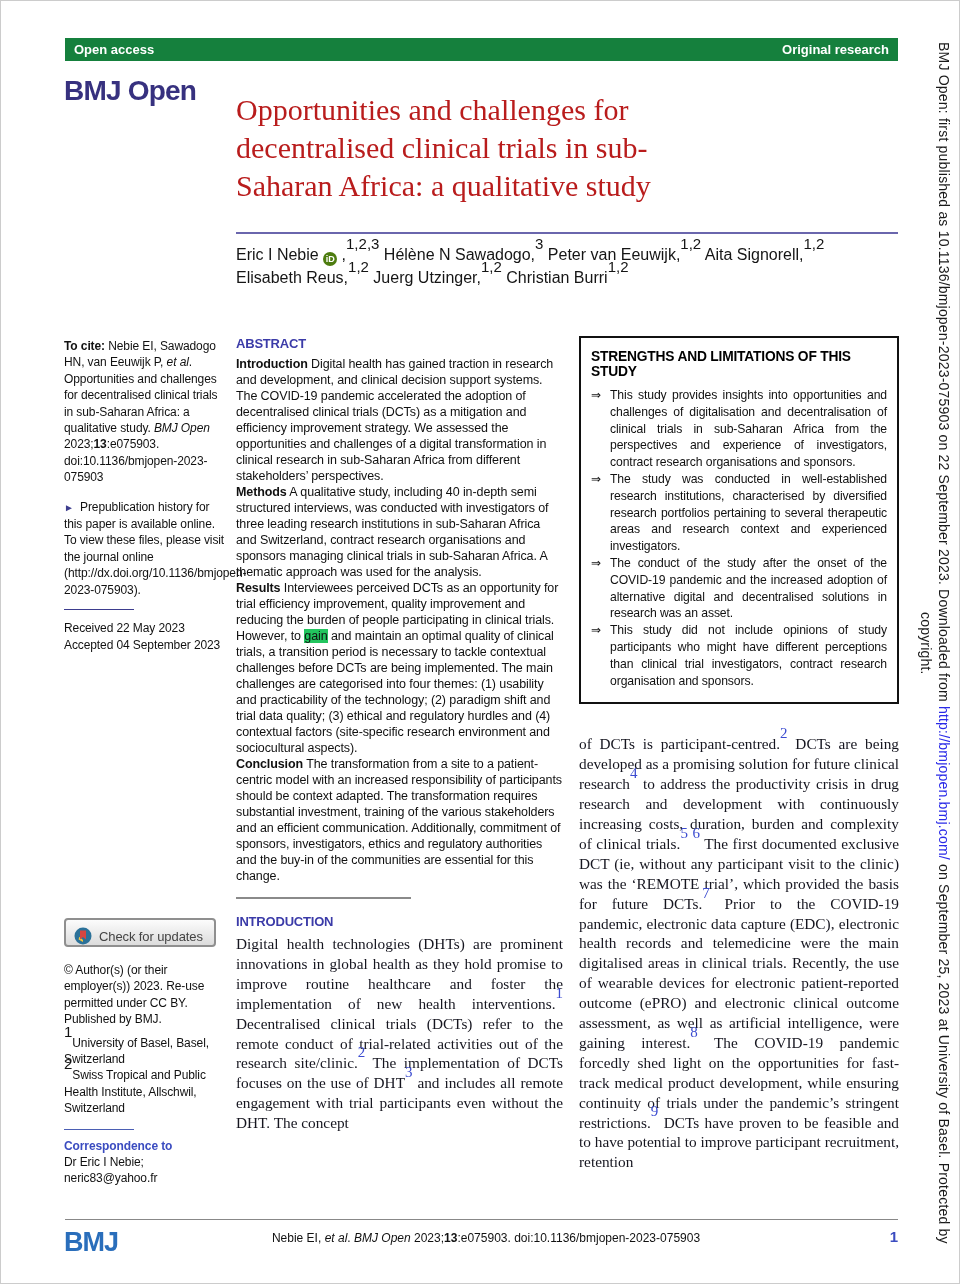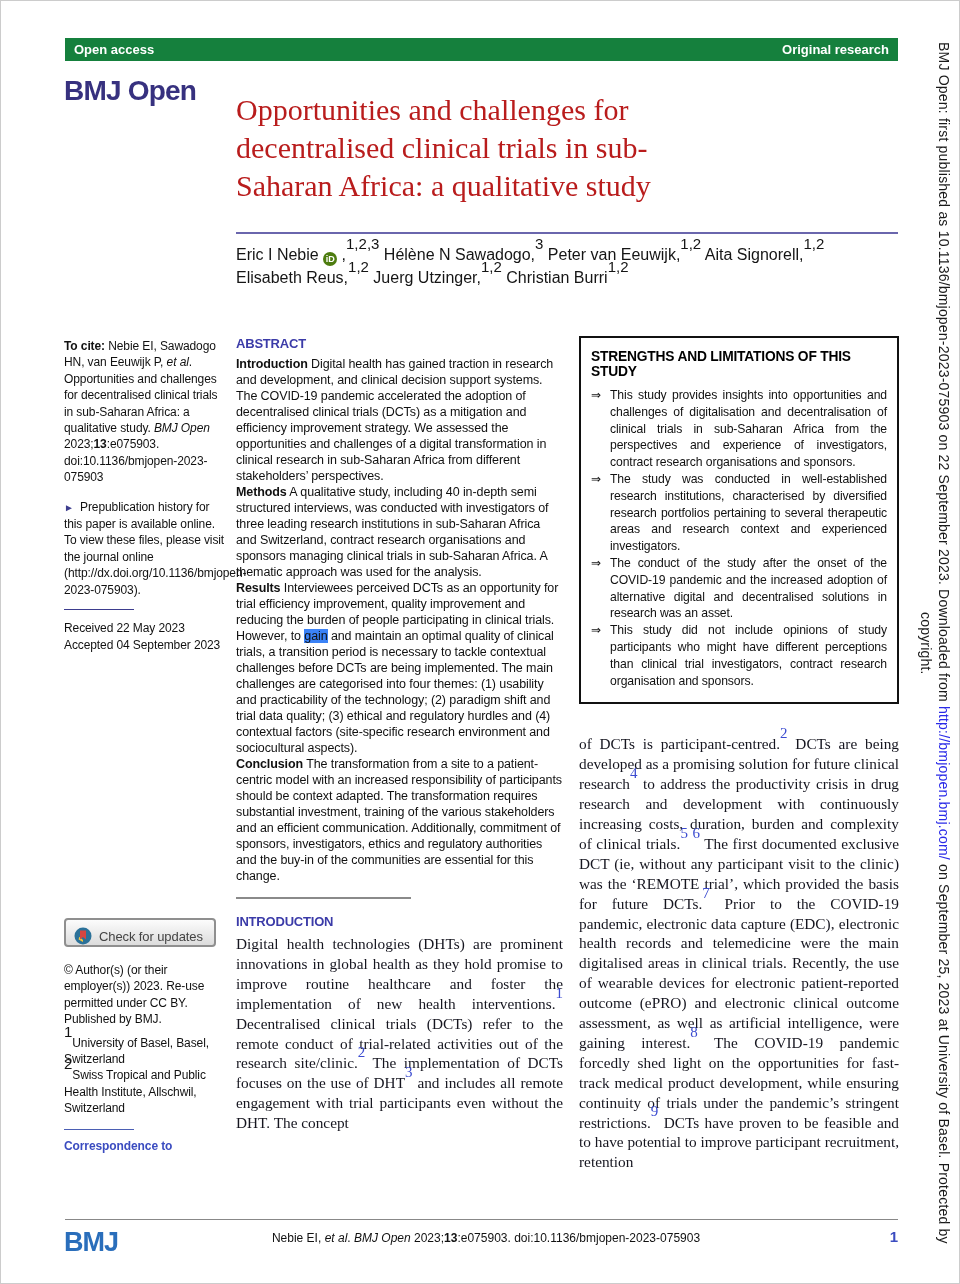--- a/index.html
+++ b/index.html
@@ -26,21 +26,21 @@
   }
   .title-rule { position:absolute; left:235px; top:231px; width:662px; height:2px; background:#6A66AD; }
   .authors {
     position:absolute; left:235px; top:242px; width:672px;
     font-size:16px; line-height:23px; color:#151515;
   }
   .authors sup.ref { color:#151515; }
   
   sup.ref { font-size:15px; position:relative; top:-5px; line-height:0; }
   .refs-blue sup.ref { color:#3B4BD0; }
-  .hl { background:#3b82f6; }
+  .hl { background:#22c55e; }
   .orcid {
     display:inline-block; width:14px; height:14px; border-radius:50%;
     background:#4d7c0f; color:#fff; font-size:9px; font-weight:bold;
     text-align:center; line-height:14px; font-style:normal; vertical-align:-2px;
   }
   
   .col-left-top {
     position:absolute; left:63px; top:337px; width:163px;
     font-size:12px; line-height:16.4px; letter-spacing:-0.1px;
   }
@@ -125,20 +125,21 @@
         <path d="M5.2 9.8 L9 13 L9 15 L4.6 12.4 Z" fill="#F5C63C"></path>
         <path d="M6 3.5 h6 v9 l-3-2.4 -3 2.4 Z" fill="#D64541"></path>
       </svg>
       <span class="lbl">Check for updates</span>
     </div>
     <p class="copyright">© Author(s) (or their employer(s)) 2023. Re-use permitted under CC BY. Published by BMJ.</p>
     <p class="affiliations"><sup class="ref">1</sup>University of Basel, Basel, Switzerland</p>
     <p><sup class="ref">2</sup>Swiss Tropical and Public Health Institute, Allschwil, Switzerland</p>
     <hr class="gray-small-rule">
     <p class="corr-label">Correspondence to</p>
+    <p>Dr Eric I Nebie; neric83@yahoo.fr</p>
   </div>
 
   <div class="col-mid">
     <h2 class="sec-heading">ABSTRACT</h2>
     <div class="abstract">
       <p><b>Introduction</b>  Digital health has gained traction in research and development, and clinical decision support systems. The COVID-19 pandemic accelerated the adoption of decentralised clinical trials (DCTs) as a mitigation and efficiency improvement strategy. We assessed the opportunities and challenges of a digital transformation in clinical research in sub-Saharan Africa from different stakeholders’ perspectives.</p>
       <p><b>Methods</b>  A qualitative study, including 40 in-depth semi structured interviews, was conducted with investigators of three leading research institutions in sub-Saharan Africa and Switzerland, contract research organisations and sponsors managing clinical trials in sub-Saharan Africa. A thematic approach was used for the analysis.</p>
       <p><b>Results</b>  Interviewees perceived DCTs as an opportunity for trial efficiency improvement, quality improvement and reducing the burden of people participating in clinical trials. However, to <span class="hl">gain</span> and maintain an optimal quality of clinical trials, a transition period is necessary to tackle contextual challenges before DCTs are being implemented. The main challenges are categorised into four themes: (1) usability and practicability of the technology; (2) paradigm shift and trial data quality; (3) ethical and regulatory hurdles and (4) contextual factors (site-specific research environment and sociocultural aspects).</p>
       <p><b>Conclusion</b>  The transformation from a site to a patient-centric model with an increased responsibility of participants should be context adapted. The transformation requires substantial investment, training of the various stakeholders and an efficient communication. Additionally, commitment of sponsors, investigators, ethics and regulatory authorities and the buy-in of the communities are essential for this change.</p>
     </div>

